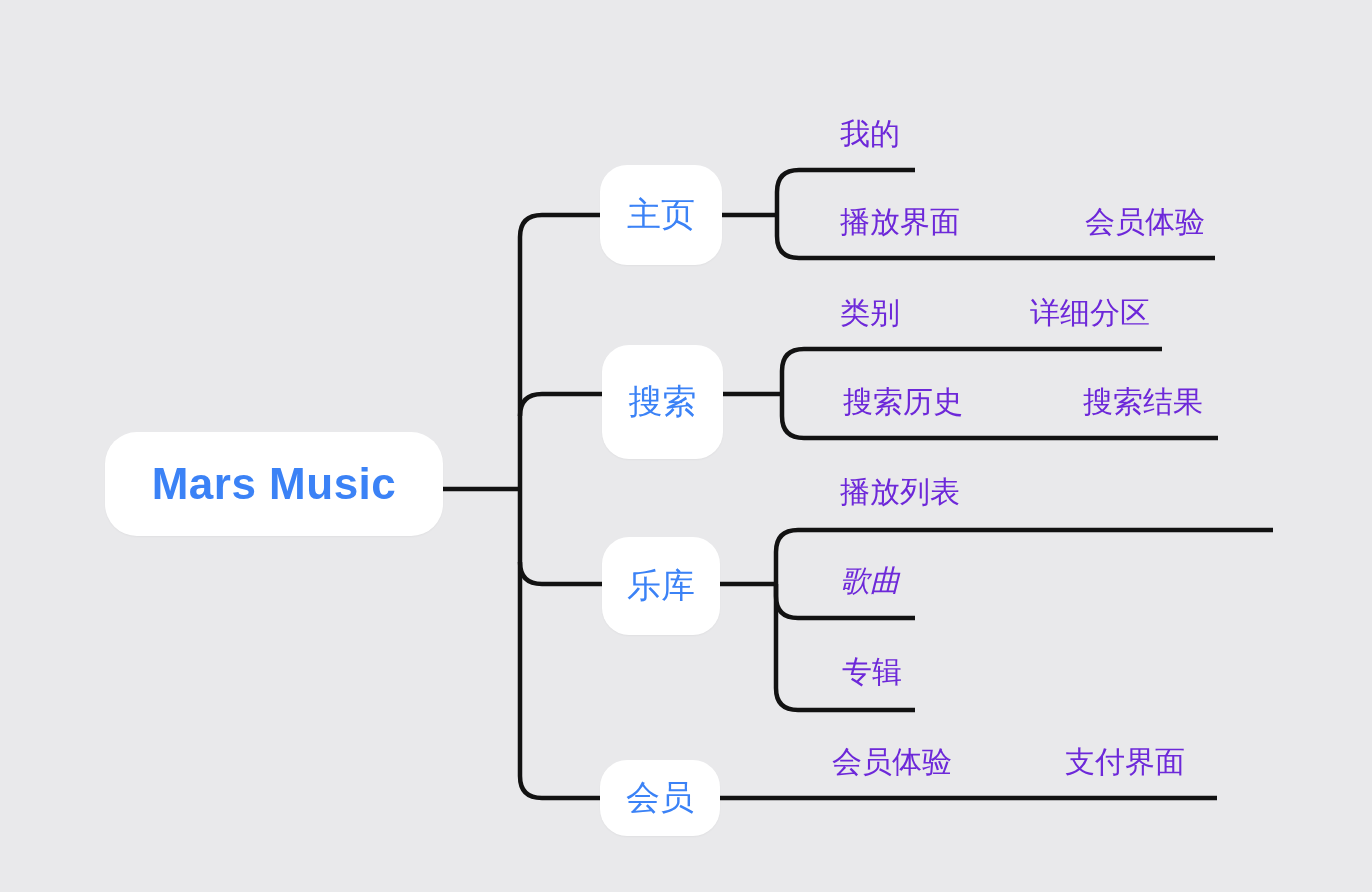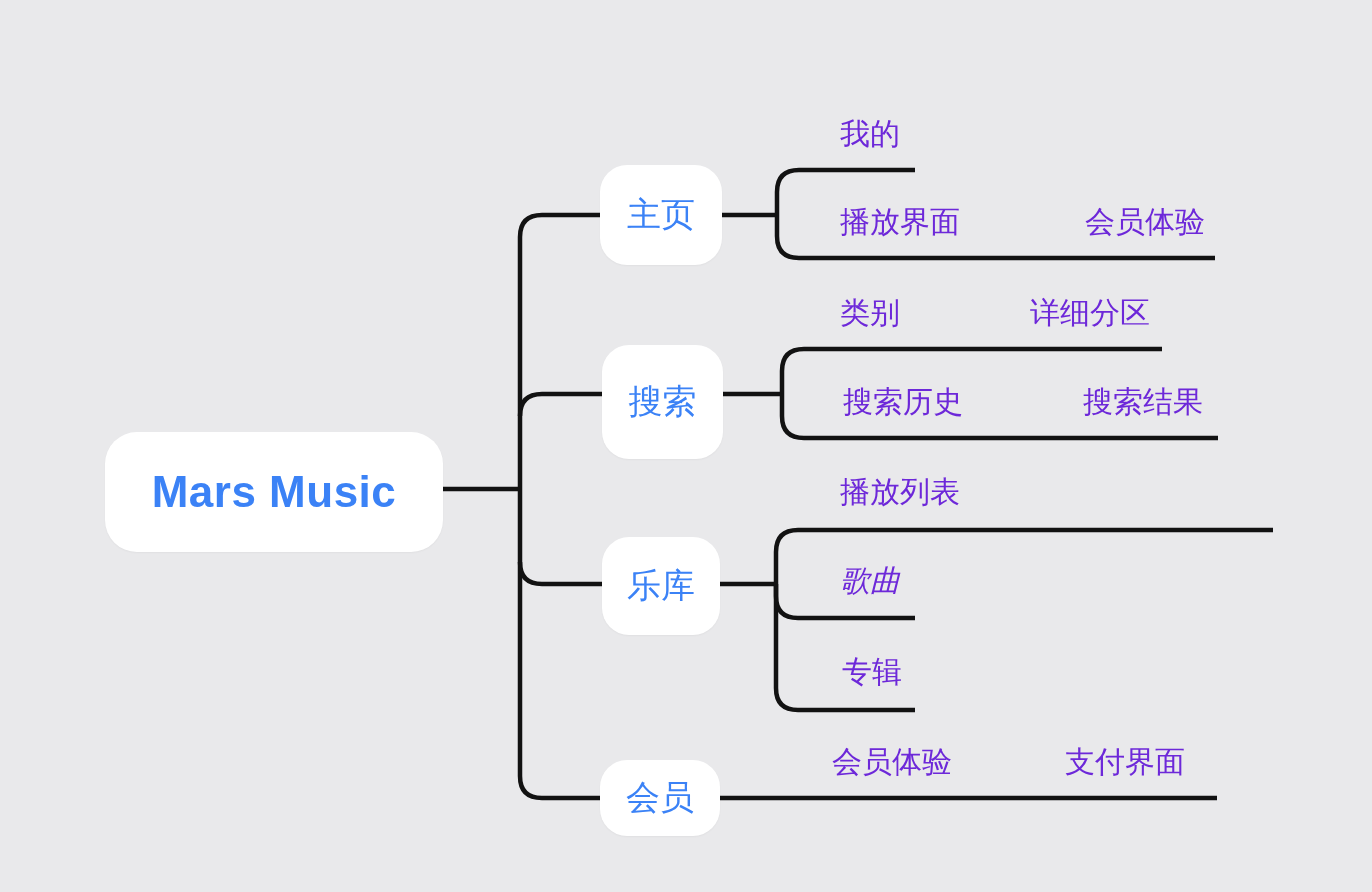--- a/index.html
+++ b/index.html
@@ -37,21 +37,21 @@
     border-radius: 27px;
     display: flex;
     align-items: center;
     justify-content: center;
     color: #3b82f6;
     box-shadow: 0 1px 2px rgba(0,0,0,0.04);
     cursor: pointer;
     white-space: nowrap;
   }
   .topic.root {
-    left: 105px; top: 432px; width: 338px; height: 120px;
+    left: 105px; top: 432px; width: 338px; height: 104px;
     font-size: 44px;
     font-weight: 700;
     border-radius: 32px;
     letter-spacing: 0.5px;
   }
   .topic.t1 { font-size: 34px; font-weight: 500; }
   #node-home    { left: 600px; top: 165px; width: 122px; height: 100px; }
   #node-search  { left: 602px; top: 345px; width: 121px; height:  114px; }
   #node-library { left: 602px; top: 537px; width: 118px; height:  98px; }
   #node-member  { left: 600px; top: 760px; width: 120px; height: 76px; }

